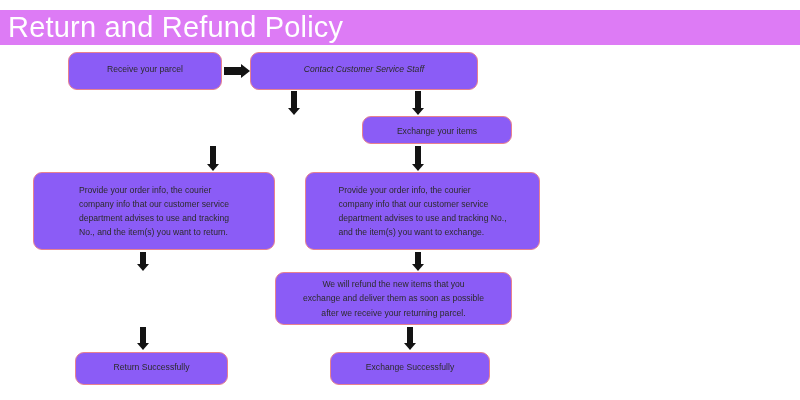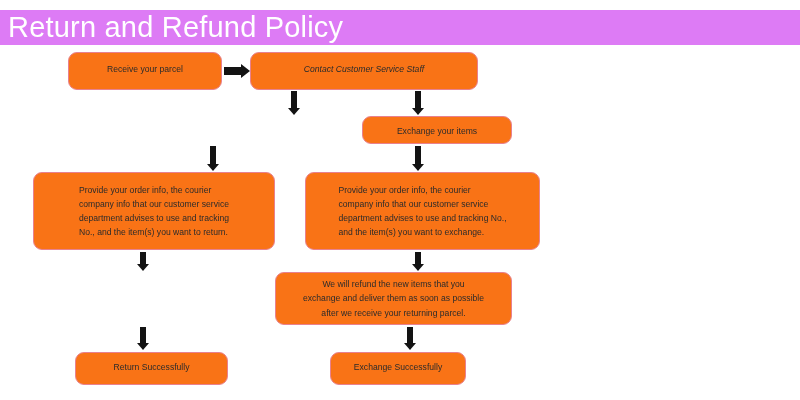--- a/index.html
+++ b/index.html
@@ -39,21 +39,21 @@
     white-space: nowrap;
     font-family: "Liberation Sans", sans-serif;
   }
 
   
   .node {
     position: absolute;
     box-sizing: border-box;
     border: 1.4px solid #e8818f;
     border-radius: 9px;
-    background: #f97316;
+    background: #8b5cf6;
     color: #2b2b2b;
     font-size: 8.6px;
     line-height: 14.2px;
     font-family: "Liberation Sans", sans-serif;
     display: flex;
     justify-content: center;
   }
   .node .txt {
     display: block;
     white-space: pre-line;
@@ -207,17 +207,17 @@
   </div>
   <div class="arrow-down" style="left:410px; top:327px;">
     <div class="shaft" style="height:16px;"></div>
     <div class="head" style="top:16px;"></div>
   </div>
 
   <div class="node single mid" style="left:75px; top:352px; width:153px; height:33px;">
     <span class="txt">Return Successfully</span>
   </div>
 
-  <div class="node single mid" style="left:330px; top:352px; width:136px; height:33px;">
+  <div class="node single mid" style="left:330px; top:352px; width:160px; height:33px;">
     <span class="txt">Exchange Successfully</span>
   </div>
 
 </div>
 
 </body></html>

